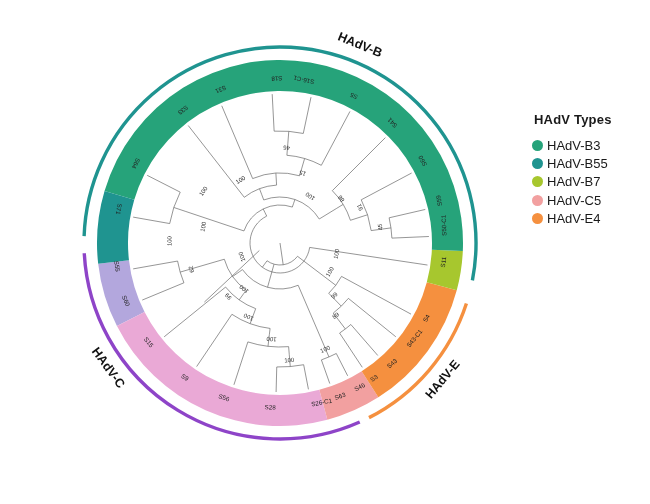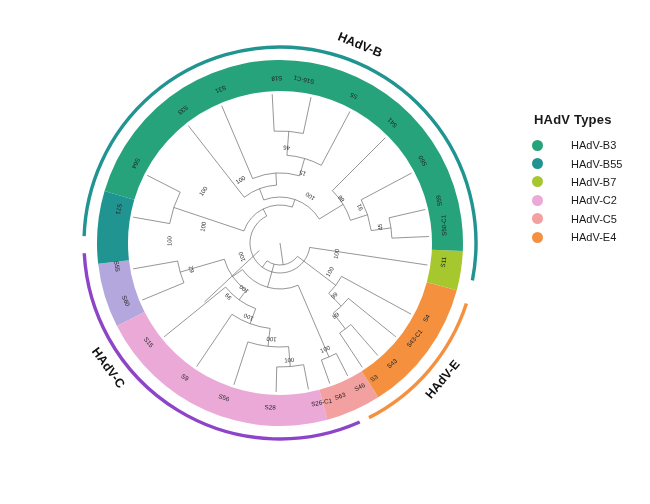--- a/index.html
+++ b/index.html
@@ -12,21 +12,21 @@
   .clade-label{font-size:12.5px;font-weight:bold;fill:#111;
                font-family:"Liberation Sans",sans-serif;}
   .branch{stroke:#555;stroke-width:0.62;fill:none;}
   
   #legend{position:absolute;left:532px;top:112px;width:112px;}
   #legend-title{font-size:13px;font-weight:bold;color:#1a1a1a;
                 margin:0 0 9px 2px;letter-spacing:.2px;}
   .legend-row{display:flex;align-items:center;height:18.4px;}
   .legend-dot{width:11px;height:11px;border-radius:50%;flex:0 0 auto;
               margin-right:4px;}
-  .legend-text{font-size:11px;color:#1a1a1a;white-space:nowrap;margin-left:24px;}
+  .legend-text{font-size:13px;color:#1a1a1a;white-space:nowrap;}
 </style>
 </head>
 <body>
 
 <div id="root">
 
   <svg id="tree-svg" width="650" height="504" viewBox="0 0 650 504">
     <g id="g-arcs">
         <path d="M 84.26861118810353 253.25784742361694 A 196 196 0 0 0 359.7203820428569 422.0549096979497" fill="none" stroke="#8e44c8" stroke-width="3.4" stroke-linecap="butt"></path>
         <path d="M 368.98213794895116 417.6372787409201 A 196 196 0 0 0 466.4070771938501 303.56733089748974" fill="none" stroke="#f5903f" stroke-width="3.4" stroke-linecap="butt"></path>
@@ -236,24 +236,20 @@
         </div>
         <div class="legend-row">
           <span class="legend-dot" style="background: rgb(31, 148, 144);"></span>
           <span class="legend-text">HAdV-B55</span>
         </div>
         <div class="legend-row">
           <span class="legend-dot" style="background: rgb(167, 199, 46);"></span>
           <span class="legend-text">HAdV-B7</span>
         </div>
         <div class="legend-row">
-          <span class="legend-dot" style="background: rgb(234, 169, 214);"></span>
-          <span class="legend-text">HAdV-C2</span>
-        </div>
-        <div class="legend-row">
           <span class="legend-dot" style="background: rgb(242, 160, 160);"></span>
           <span class="legend-text">HAdV-C5</span>
         </div>
         <div class="legend-row">
           <span class="legend-dot" style="background: rgb(245, 144, 63);"></span>
           <span class="legend-text">HAdV-E4</span>
         </div>
       </div>
   </div>
 

